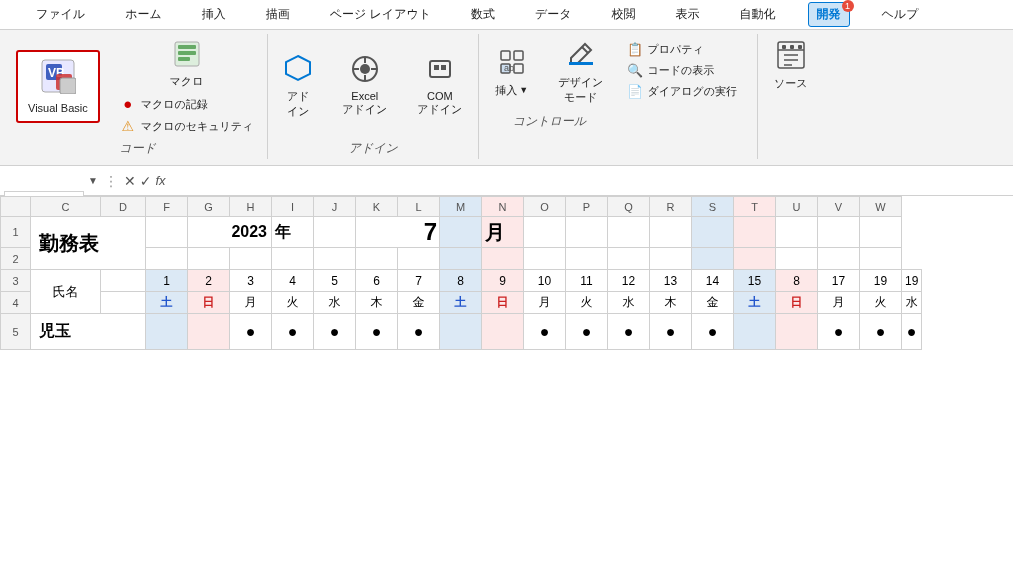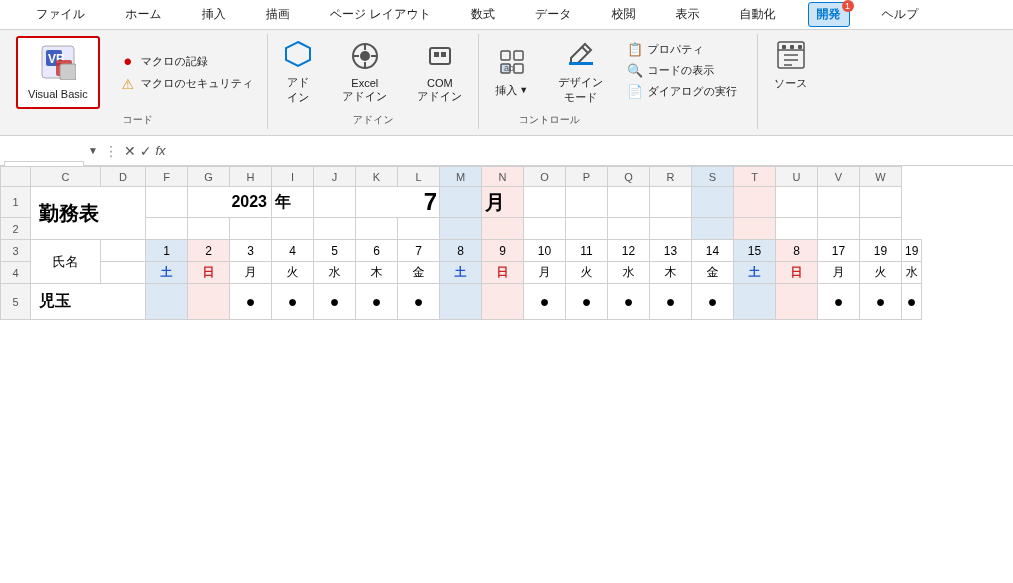--- a/index.html
+++ b/index.html
@@ -59,23 +59,24 @@
     .ribbon-group {
       display: flex;
       flex-direction: column;
       align-items: center;
       padding: 2px 8px;
       border-right: 1px solid #d0d0d0;
       min-width: 60px;
     }
     .ribbon-group:last-child { border-right: none; }
     .ribbon-group-label {
-      font-size: 10px;
+      font-size: 12px;
       color: #555;
       margin-top: 4px;
+      font-style: italic;
     }
     .ribbon-items {
       display: flex;
       align-items: center;
       gap: 14px;
       flex: 1;
     }
     .ribbon-btn {
       display: flex;
       flex-direction: column;
@@ -322,20 +323,31 @@
             <rect x="6" y="6" width="16" height="16" rx="2" fill="#4060c0"></rect>
             <text x="8" y="19" font-size="12" font-weight="bold" fill="white">VB</text>
             <rect x="16" y="16" width="16" height="16" rx="2" fill="#cc3333" opacity="0.85"></rect>
             <rect x="20" y="20" width="16" height="16" rx="2" fill="#cccccc" stroke="#999" stroke-width="1"></rect>
           </svg>
         </div>
         <div>Visual Basic</div>
       </div>
 
       <div style="display:flex;flex-direction:column;align-items:center;gap:2px;">
+        <div class="ribbon-btn" style="min-width:45px;">
+          <div class="icon" style="font-size:22px;">
+            <svg width="28" height="28" viewBox="0 0 28 28">
+              <rect x="2" y="2" width="24" height="24" rx="2" fill="#ddeedd" stroke="#aaa" stroke-width="1"></rect>
+              <rect x="5" y="5" width="18" height="4" rx="1" fill="#66aa66"></rect>
+              <rect x="5" y="11" width="18" height="4" rx="1" fill="#66aa66"></rect>
+              <rect x="5" y="17" width="12" height="4" rx="1" fill="#66aa66"></rect>
+            </svg>
+          </div>
+          <div>マクロ</div>
+        </div>
         <div class="ribbon-small-btns">
           <div class="ribbon-small-btn">
             <div class="ribbon-small-icon" style="color:#cc0000;">⏺</div>
             <span>マクロの記録</span>
           </div>
           <div class="ribbon-small-btn">
             <div class="ribbon-small-icon" style="color:#e09020;">⚠</div>
             <span>マクロのセキュリティ</span>
           </div>
         </div>

